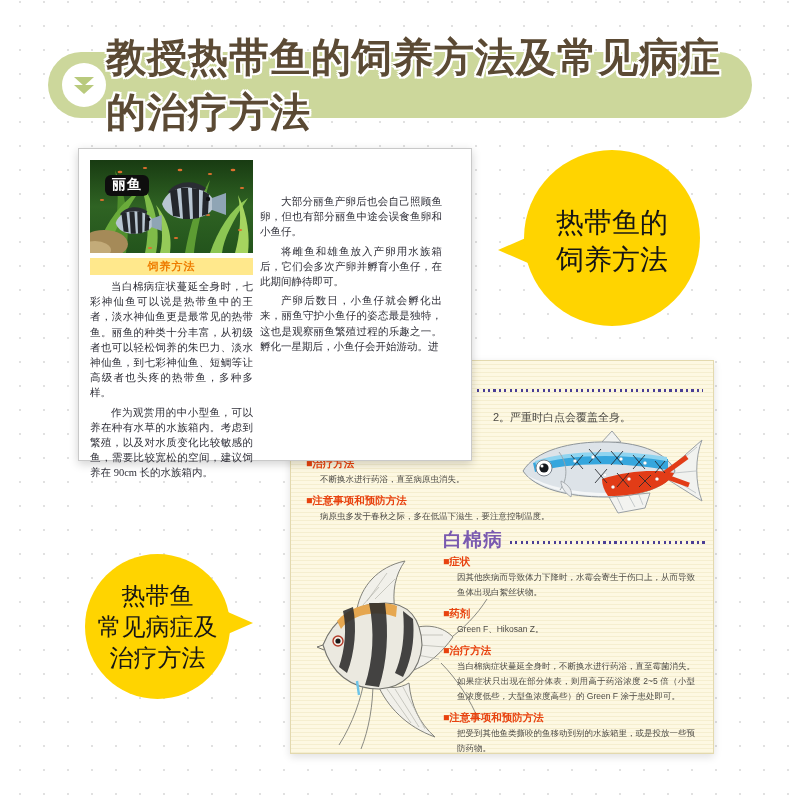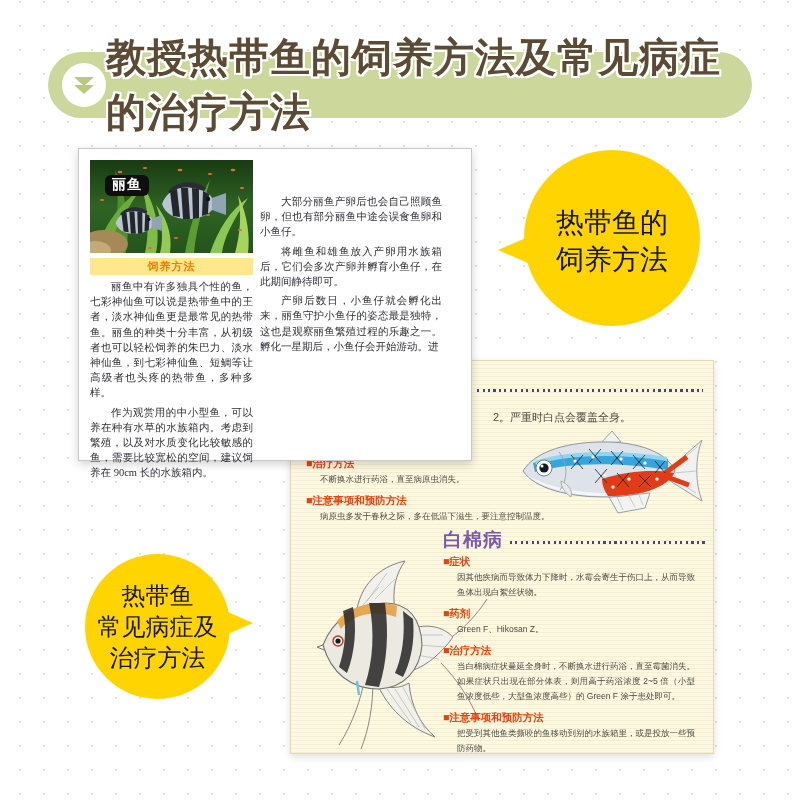--- a/index.html
+++ b/index.html
@@ -229,21 +229,21 @@
               <path d="M35,5 L41,8 L40,28 L34,30 Z"></path>
           </g>
           <circle cx="40" cy="13" r="2.2" fill="#101114"></circle>
         </g>
       </svg>
       <div class="photo-label">丽鱼</div>
     </div>
 
     <div class="ybar bar-care">饲养方法</div>
     <div class="lp-col col-care">
-      <p>丽鱼中有许多独具个性的鱼，七彩神仙鱼可以说是热带鱼中的王者，淡水神仙鱼更是最常见的热带鱼。丽鱼的种类十分丰富，从初级者也可以轻松饲养的朱巴力、淡水神仙鱼，到七彩神仙鱼、短鲷等让高级者也头疼的热带鱼，多种多样。</p>
+      <p>当白棉病症状蔓延全身时，七彩神仙鱼可以说是热带鱼中的王者，淡水神仙鱼更是最常见的热带鱼。丽鱼的种类十分丰富，从初级者也可以轻松饲养的朱巴力、淡水神仙鱼，到七彩神仙鱼、短鲷等让高级者也头疼的热带鱼，多种多样。</p>
       <p>作为观赏用的中小型鱼，可以养在种有水草的水族箱内。考虑到繁殖，以及对水质变化比较敏感的鱼，需要比较宽松的空间，建议饲养在 90cm 长的水族箱内。</p>
     </div>
 
     <div class="lp-col col-breed">
       <p>大部分丽鱼产卵后也会自己照顾鱼卵，但也有部分丽鱼中途会误食鱼卵和小鱼仔。</p>
       <p>将雌鱼和雄鱼放入产卵用水族箱后，它们会多次产卵并孵育小鱼仔，在此期间静待即可。</p>
       <p>产卵后数日，小鱼仔就会孵化出来，丽鱼守护小鱼仔的姿态最是独特，这也是观察丽鱼繁殖过程的乐趣之一。孵化一星期后，小鱼仔会开始游动。进</p>
     </div>
   </div>
 

